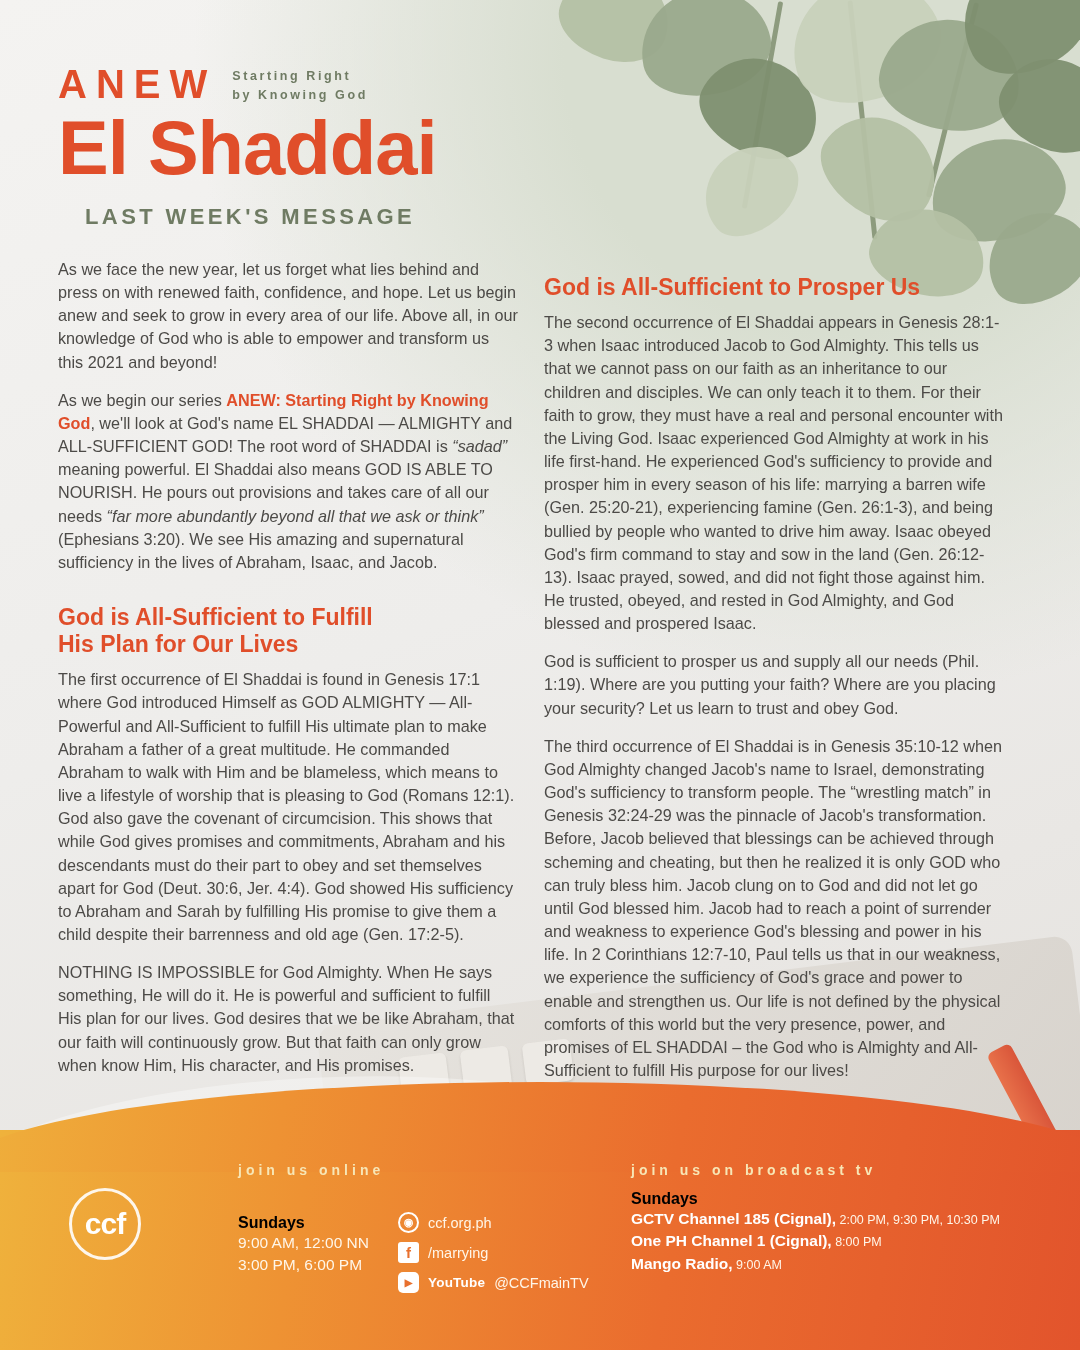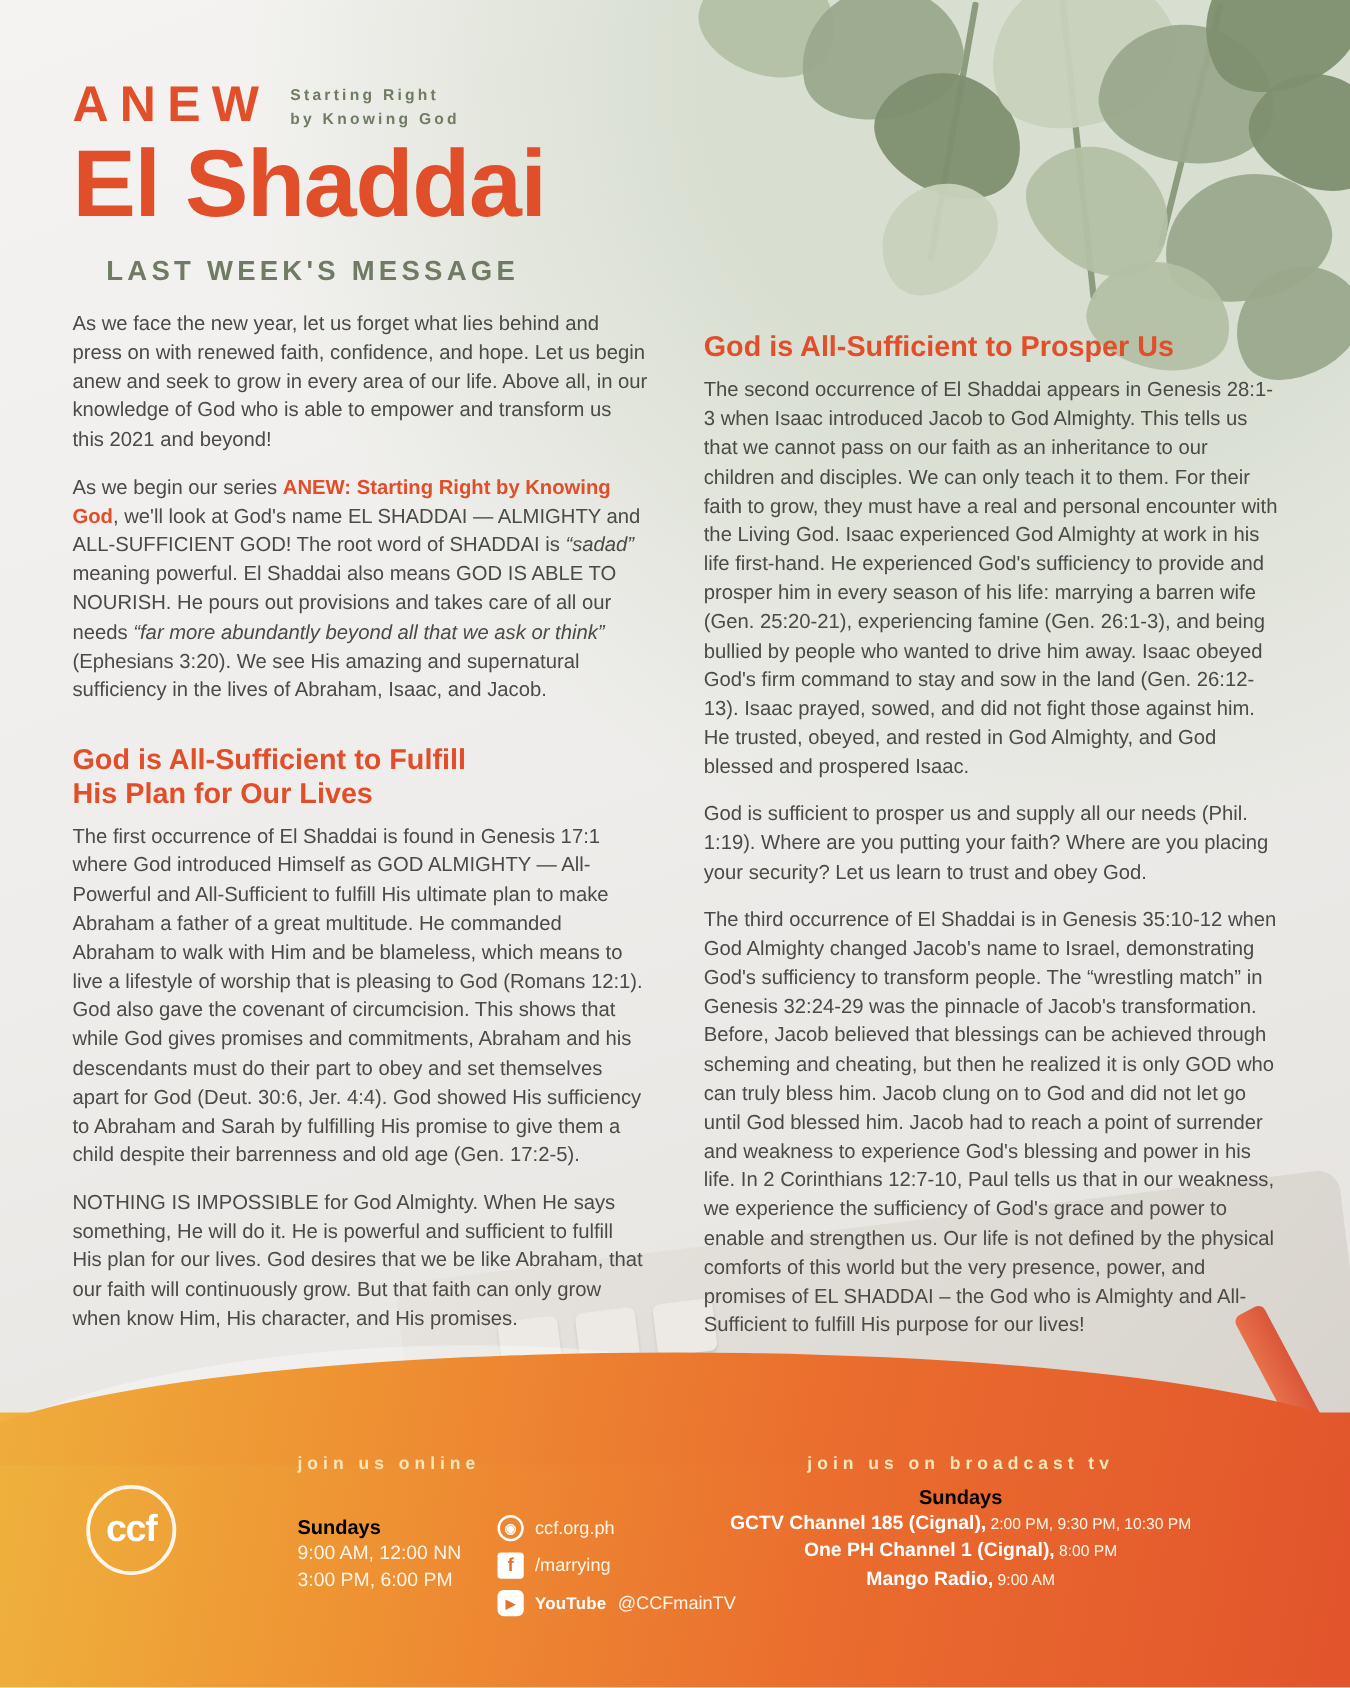--- a/index.html
+++ b/index.html
@@ -100,21 +100,21 @@
   }
   .main-title {
     font-size: 76px; font-weight: bold; color: #e04e2a;
     line-height: 1.02; margin-top: 4px; letter-spacing: -1px;
   }
   .subtitle {
     font-size: 22px; font-weight: bold; letter-spacing: 3.4px;
     color: #6f7b63; margin-top: 18px; margin-left: 27px;
   }
 
-  .cols { position: absolute; left: 58px; top: 248px; width: 965px; display: flex; gap: 45px; }
+  .cols { position: absolute; left: 58px; top: 258px; width: 965px; display: flex; gap: 26px; }
   .col { width: 460px; }
 
   p.body {
     font-size: 16.2px; line-height: 1.43; color: #4c4a47; margin-bottom: 15px;
   }
   .h2 {
     font-size: 23px; font-weight: bold; color: #e04e2a;
     line-height: 1.18; margin: 26px 0 10px;
   }
   .h2.first { margin-top: 30px; }
@@ -124,21 +124,21 @@
   
   .footer { position: absolute; left: 0; bottom: 0; width: 1080px; height: 220px; }
   .ccf-logo {
     position: absolute; left: 69px; top: 58px; width: 72px; height: 72px;
     border: 3px solid rgba(255,255,255,.9); border-radius: 50%;
     color: #fff; font-size: 30px; font-weight: bold; letter-spacing: -1px;
     display: flex; align-items: center; justify-content: center;
   }
   .f-col { position: absolute; top: 32px; }
   .f-col.online { left: 238px; }
-  .f-col.tv { left: 584px; text-align: center; }
+  .f-col.tv { left: 631px; }
   .f-head {
     font-size: 14px; font-weight: bold; letter-spacing: 4px;
     color: #f7e6b6; margin-bottom: 12px;
   }
   .f-sub { font-size: 16px; font-weight: bold; color: #000000; }
   .f-line { font-size: 15.5px; color: #fff6e8; line-height: 1.45; }
   .f-line b { color: #ffffff; }
   .small-caps { font-size: 12.5px; }
 
   .sched { position: absolute; left: 0; top: 24px; width: 170px; }

